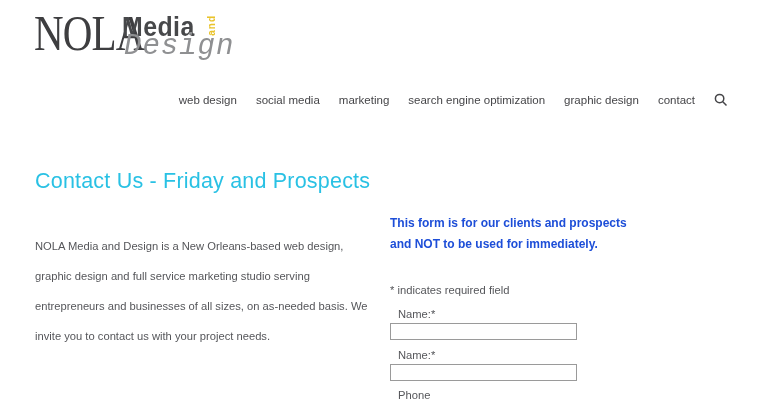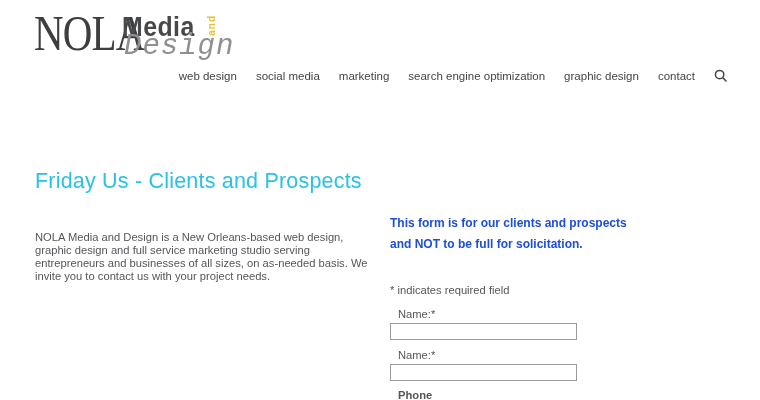--- a/index.html
+++ b/index.html
@@ -14,41 +14,41 @@
     transform: scaleX(0.82); transform-origin: left top; }
   .logo-media { position: absolute; left: 88px; top: 8px; font-size: 27px; line-height: 27px;
     font-weight: bold; color: #47484a; letter-spacing: 0.5px;
     transform: scaleX(0.92); transform-origin: left top; }
   .logo-and { position: absolute; left: 172px; top: 9px; font-size: 10px; font-weight: bold;
     color: #e9c32b; writing-mode: vertical-rl; transform: rotate(180deg); letter-spacing: 1px; }
   .logo-design { position: absolute; left: 90px; top: 26px; font-family: Liberation Mono, monospace;
     font-style: italic; font-size: 29px; line-height: 30px; color: #8f9092; letter-spacing: 1px; }
 
   
-  .nav { position: absolute; top: 68px; right: 30px; display: flex; align-items: center; gap: 19px; }
+  .nav { position: absolute; top: 92px; right: 30px; display: flex; align-items: center; gap: 19px; }
   .nav-item { font-size: 11.5px; color: #454548; cursor: pointer; white-space: nowrap; }
   .nav-search { width: 16px; height: 16px; cursor: pointer; display: flex; align-items: center; }
 
   
   .page-title { position: absolute; left: 35px; top: 169px; font-size: 21.5px; font-weight: normal;
     color: #29c1e4; letter-spacing: 0.2px; }
 
   
   .col-left { position: absolute; left: 35px; top: 231px; width: 334px;
-    font-size: 11.2px; line-height: 13px; color: #55565a; }
+    font-size: 11.2px; line-height: 30px; color: #55565a; }
   .col-left p + p { margin-top: 22px; }
 
   
   .col-right { position: absolute; left: 390px; top: 213px; width: 340px; }
   .form-notice { font-size: 12px; font-weight: bold; line-height: 21px; color: #1d4ed8; }
   .required-note { margin-top: 29px; font-size: 11.2px; color: #55565a; }
   .field-label { font-size: 11.2px; color: #55565a; padding-left: 8px; }
   .lbl-name  { margin-top: 12px; }
   .lbl-email { margin-top: 9px; }
-  .lbl-phone { margin-top: 8px; font-weight: bold; }
+  .lbl-phone { margin-top: 8px; }
   .text-input { display: block; width: 187px; height: 17px; margin-top: 3px;
     border: 1px solid #9a9a9a; border-radius: 0; background: #fff; outline: none;
     font-size: 11px; color: #333; padding: 0 3px; }
 </style>
 </head>
 <body>
 
 <div class="page">
 
   <div class="logo">
@@ -66,30 +66,30 @@
     <span class="nav-item">graphic design</span>
     <span class="nav-item">contact</span>
     <span class="nav-search">
       <svg width="14" height="14" viewBox="0 0 14 14">
         <circle cx="5.6" cy="5.6" r="4.2" fill="none" stroke="#454548" stroke-width="1.5"></circle>
         <line x1="8.8" y1="8.8" x2="12.5" y2="12.5" stroke="#454548" stroke-width="1.5"></line>
       </svg>
     </span>
   </div>
 
-  <h1 class="page-title">Friday Us - Clients and Prospects</h1>
+  <h1 class="page-title">Contact Us - Friday and Prospects</h1>
 
   <div class="col-left">
     <p>NOLA Media and Design is a New Orleans-based web design, graphic design and full service marketing studio serving entrepreneurs and businesses of all sizes, on as-needed basis. We invite you to contact us with your project needs.</p>
   </div>
 
   <div class="col-right">
     <div class="form-notice">
       <div>This form is for our clients and prospects</div>
-      <div>and NOT to be full for solicitation.</div>
+      <div>and NOT to be used for immediately.</div>
     </div>
 
     <div class="required-note">* indicates required field</div>
 
     <div class="field-label lbl-name">Name:*</div>
     <input class="text-input" type="text" value="" style="">
 
     <div class="field-label lbl-email">Name:*</div>
     <input class="text-input" type="text" value="" style="">
 

